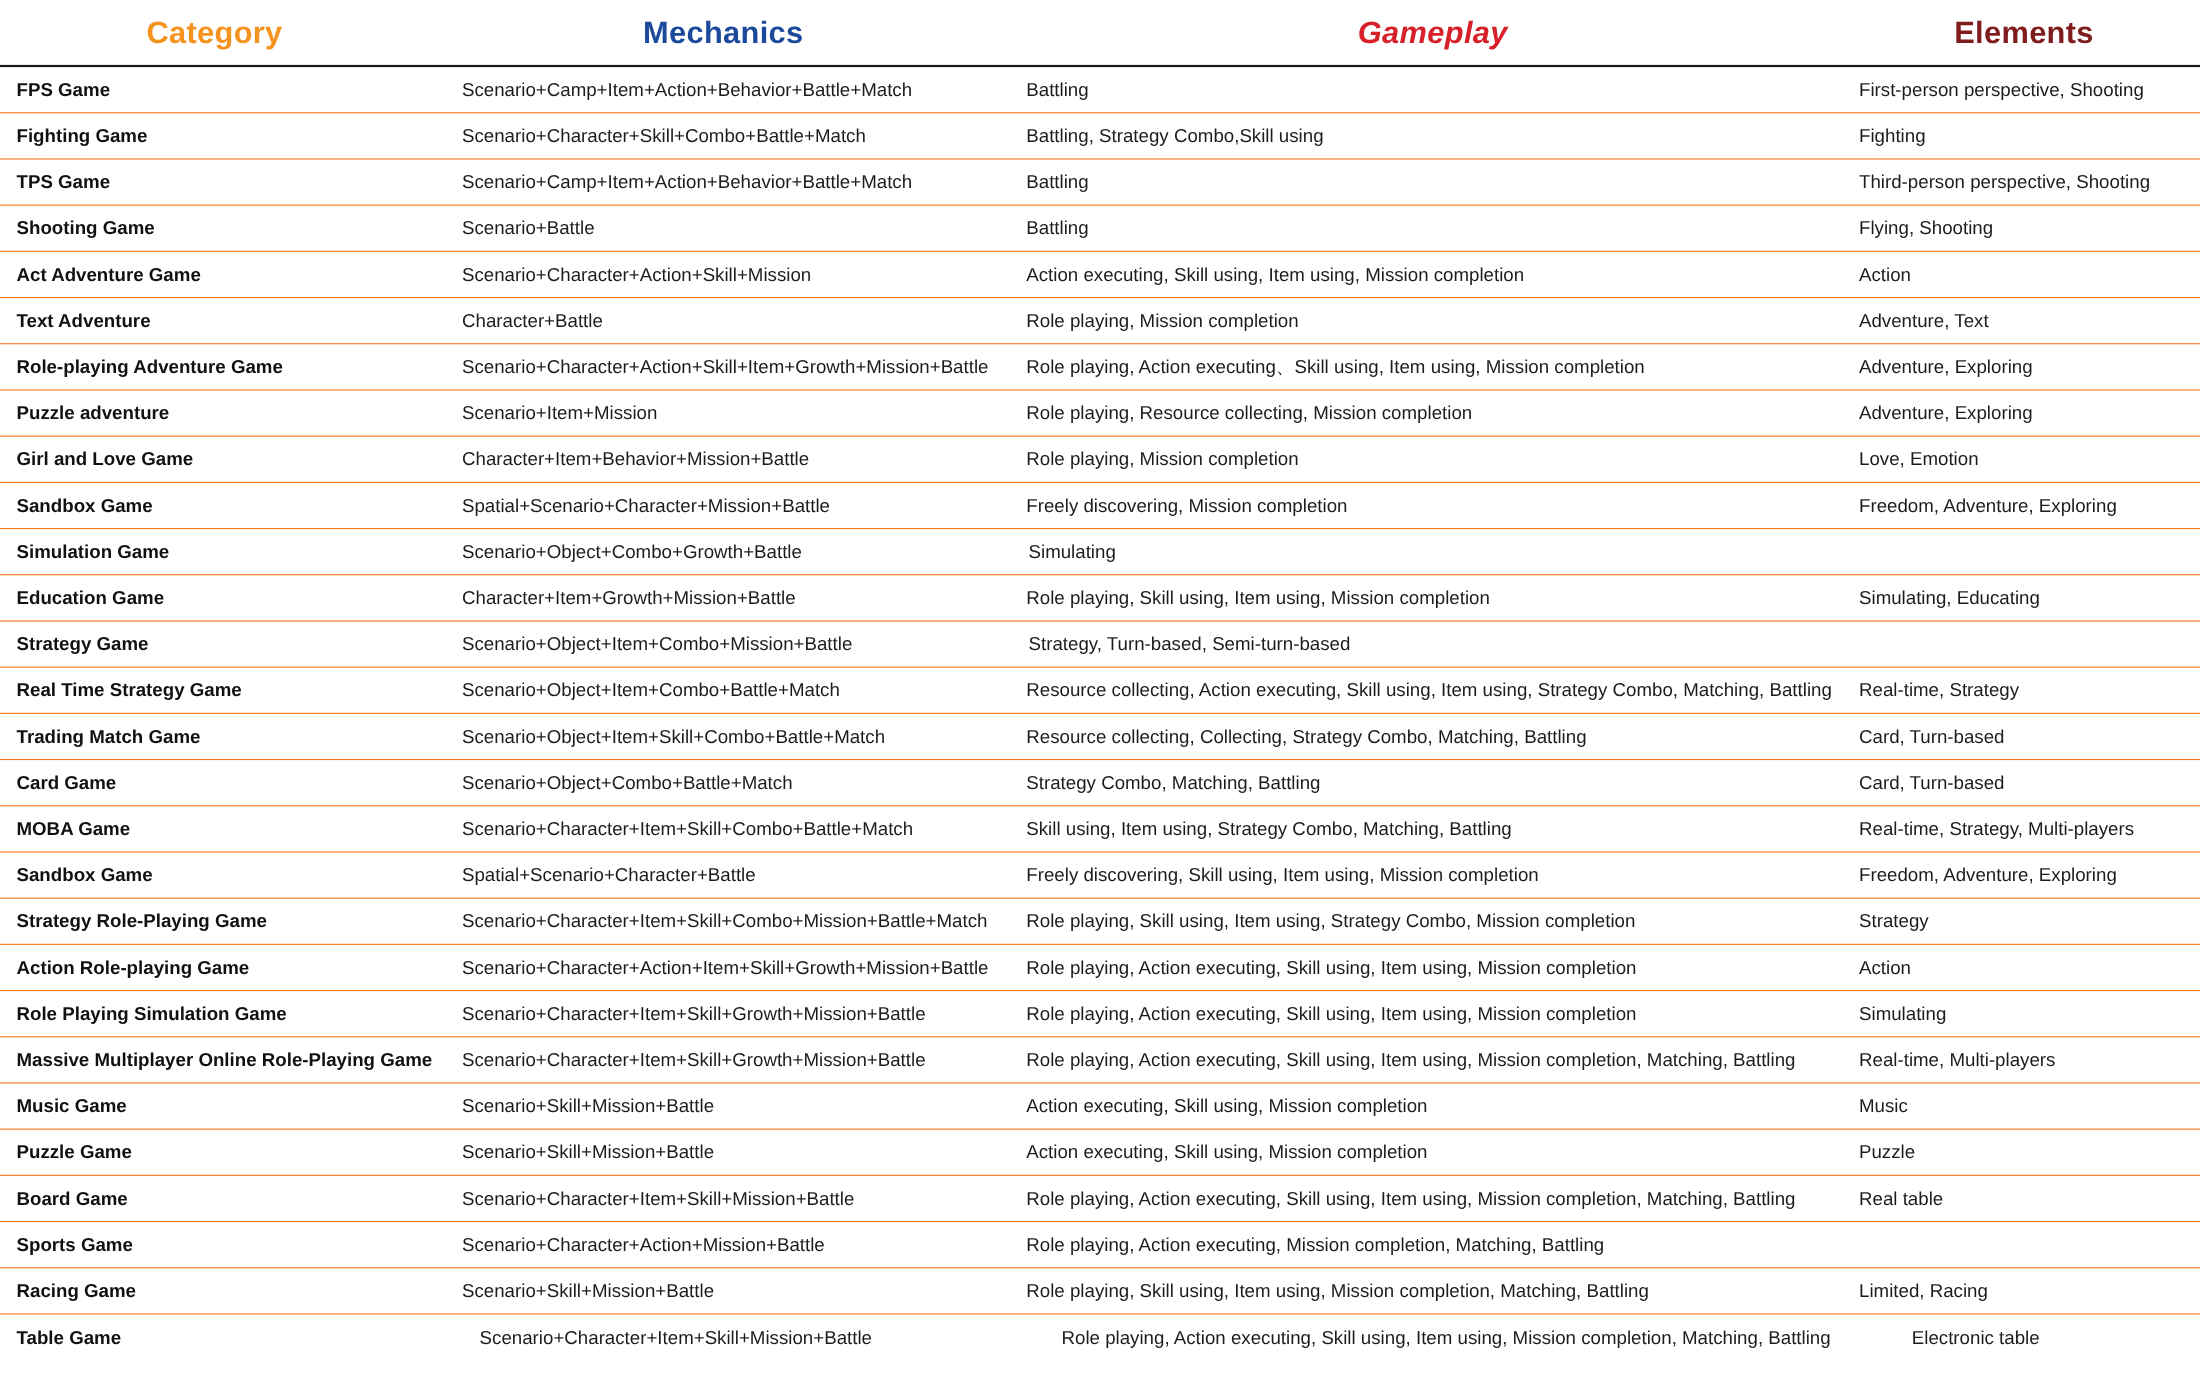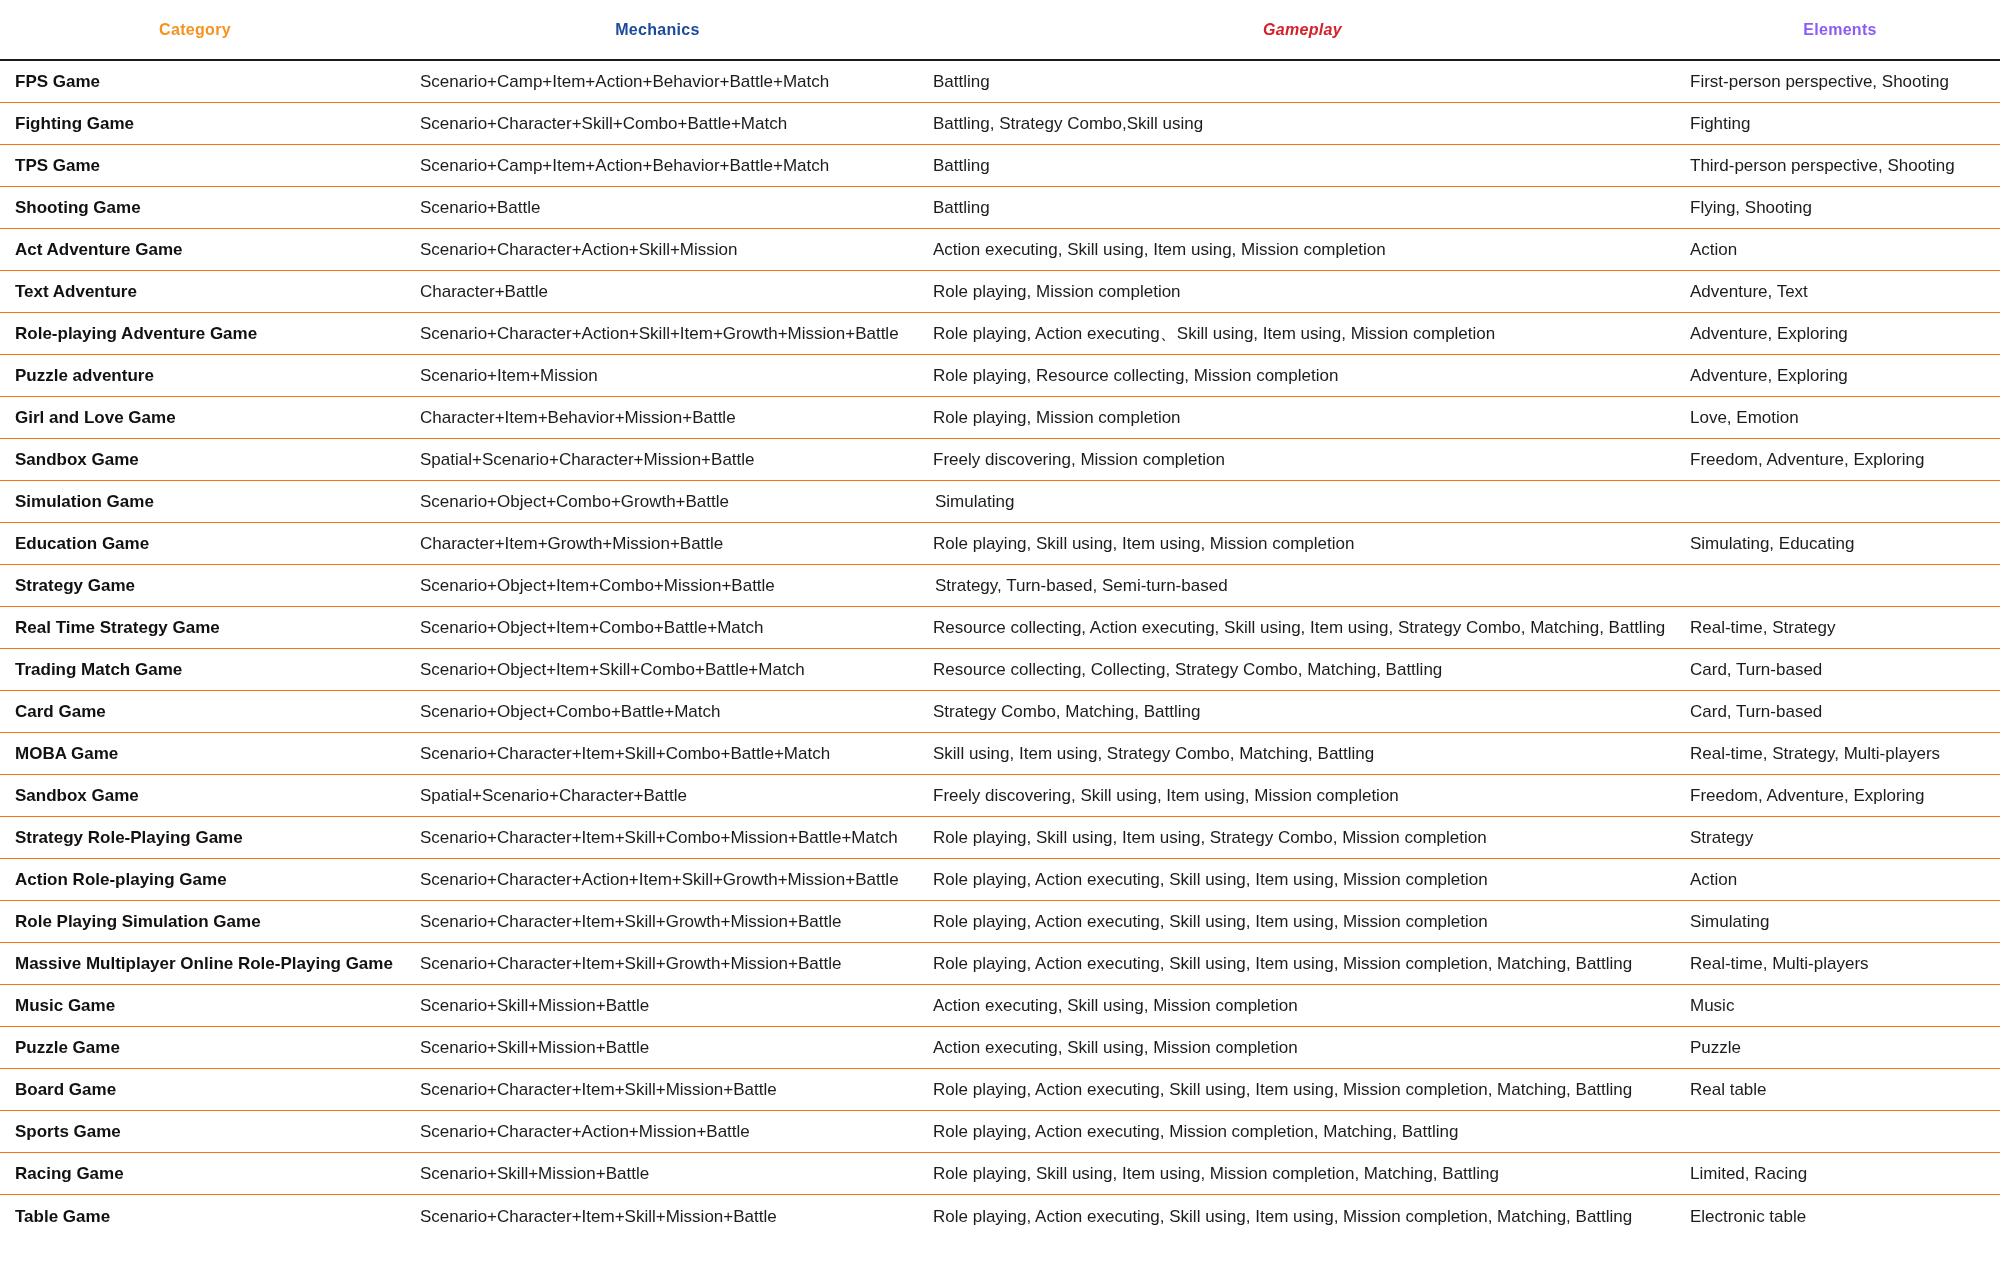--- a/index.html
+++ b/index.html
@@ -21,34 +21,35 @@
   .thead {
     display: grid;
     grid-template-columns: 390px 535px 755px 320px;
     height: 61px;
     align-items: center;
     border-bottom: 2px solid #1a1a1a;
     box-sizing: border-box;
   }
   .thead .th {
     text-align: center;
-    font-size: 16px;
+    font-size: 28px;
     font-weight: bold;
     letter-spacing: 0.3px;
   }
   .row {
     display: grid;
     grid-template-columns: 390px 535px 755px 320px;
     height: 42px;
     align-items: center;
     border-bottom: 1px solid #f97316;
     box-sizing: border-box;
   }
   .row:last-child {
     border-bottom: none;
+    gap: 16px;
   }
   .cell {
     font-size: 17px;
     color: #1c1c1e;
     white-space: nowrap;
     overflow: visible;
     line-height: 1;
   }
   .cell.c-category {
     font-weight: bold;
@@ -61,21 +62,21 @@
 </style>
 </head>
 <body>
 
 <div class="page">
   <div class="game-table">
     <div class="thead">
       <div class="th" style="color: rgb(246, 146, 30);">Category</div>
       <div class="th" style="color: rgb(27, 74, 156);">Mechanics</div>
       <div class="th" style="color: rgb(214, 32, 42); font-style: italic;">Gameplay</div>
-      <div class="th" style="color: #8b5cf6;">Elements</div>
+      <div class="th" style="color: #7f1d1d;">Elements</div>
     </div>
     <div id="tbody">
         <div class="row">
           <div class="cell c-category">FPS Game</div>
           <div class="cell c-mechanics">Scenario+Camp+Item+Action+Behavior+Battle+Match</div>
           <div class="cell c-gameplay">Battling</div>
           <div class="cell c-elements">First-person perspective, Shooting</div>
         </div>
         <div class="row">
           <div class="cell c-category">Fighting Game</div>

